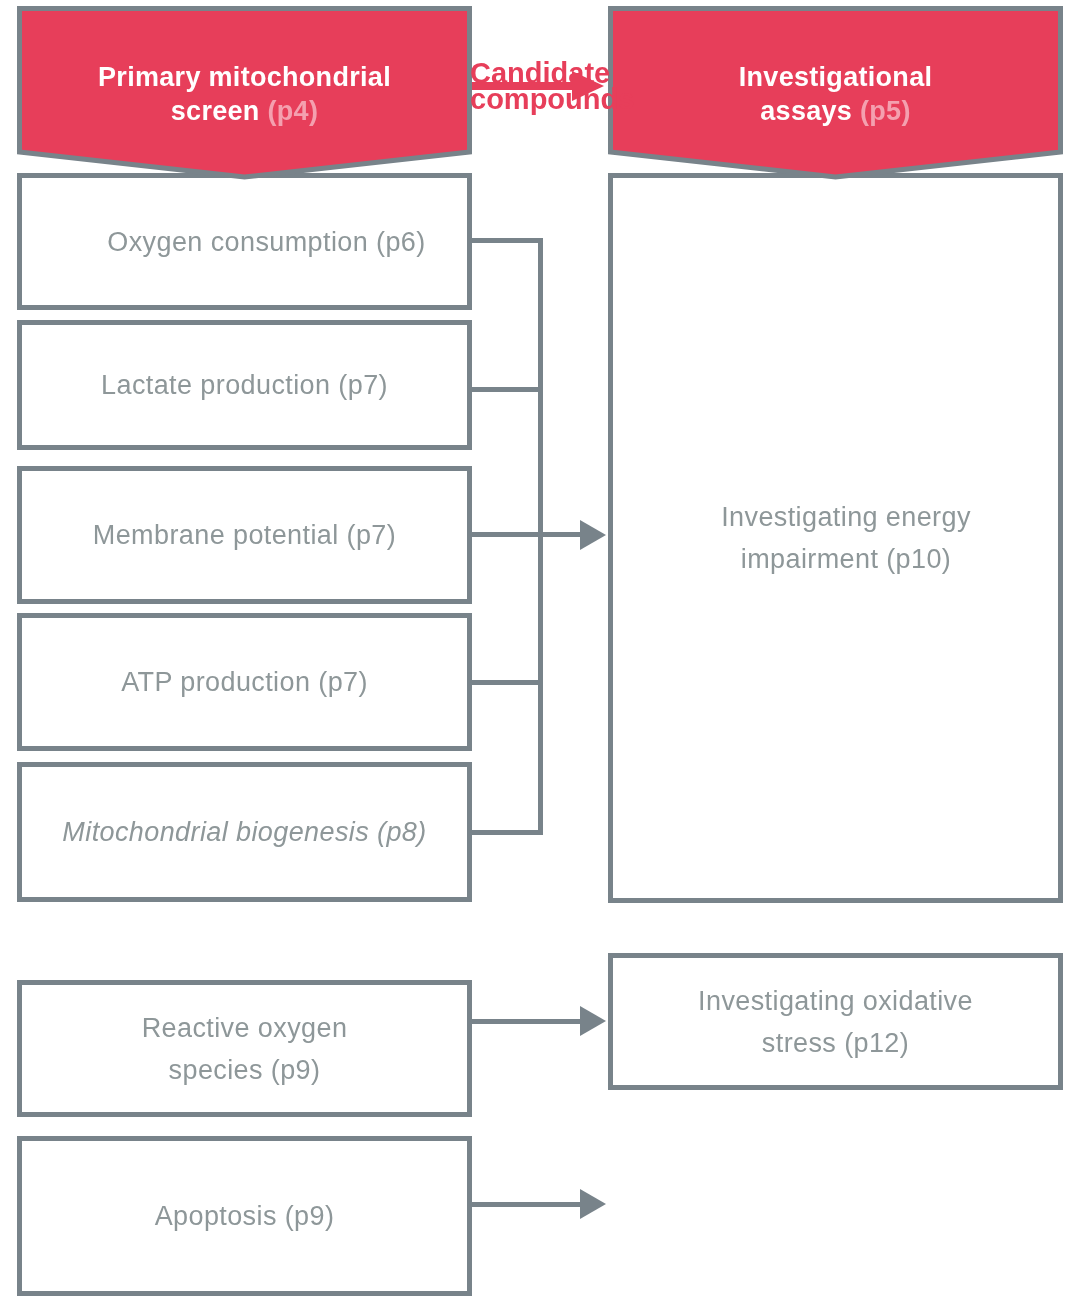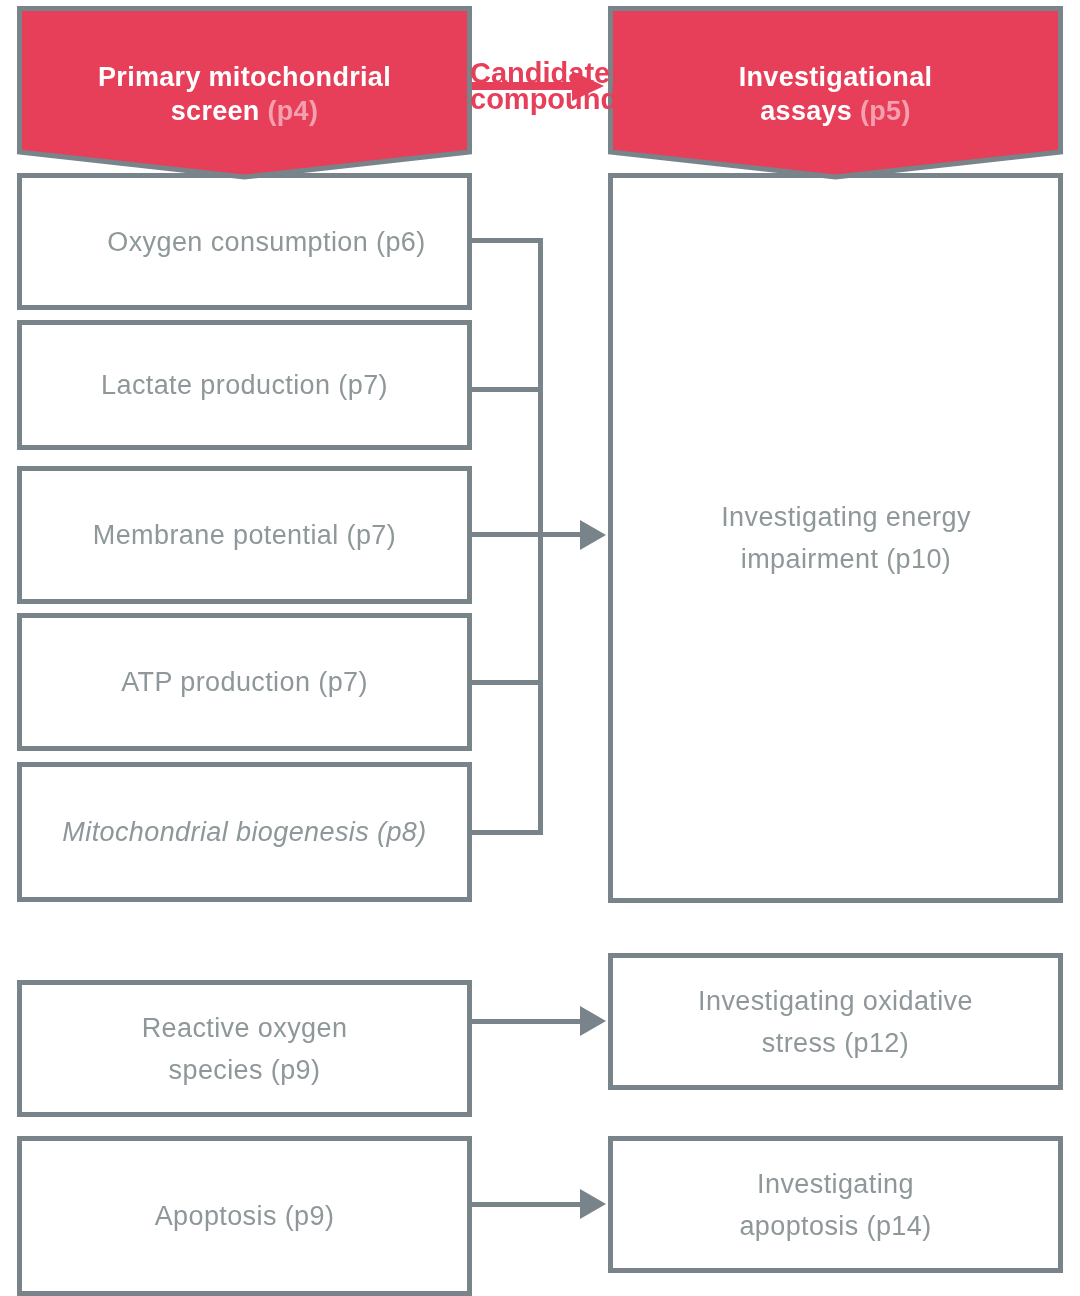--- a/index.html
+++ b/index.html
@@ -141,24 +141,20 @@
     </div>
 
   <div class="box col-right" id="ab0">
       <span>Investigating energy
 impairment (p10)</span>
     </div>
   <div class="box col-right" id="ab1">
       <span>Investigating oxidative
 stress (p12)</span>
     </div>
-  <div class="box col-right" id="ab2">
-      <span>Investigating
-apoptosis (p14)</span>
-    </div>
 
   <div class="stub" id="stub0"></div>
   <div class="stub" id="stub1"></div>
   <div class="stub" id="stub3"></div>
   <div class="stub" id="stub4"></div>
   <div class="bracket"></div>
 
   <div class="gray-line" id="arrow-energy-line"></div>
   <div class="gray-head" id="arrow-energy-head"></div>
 

